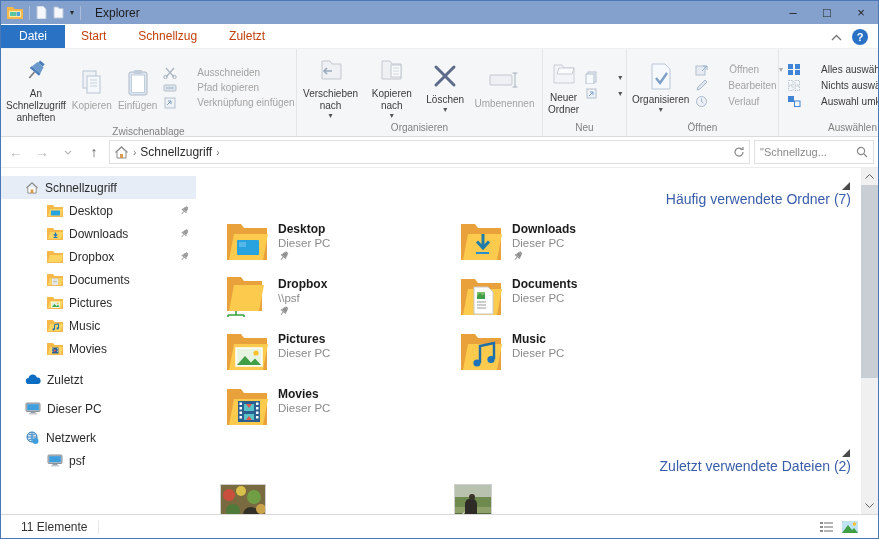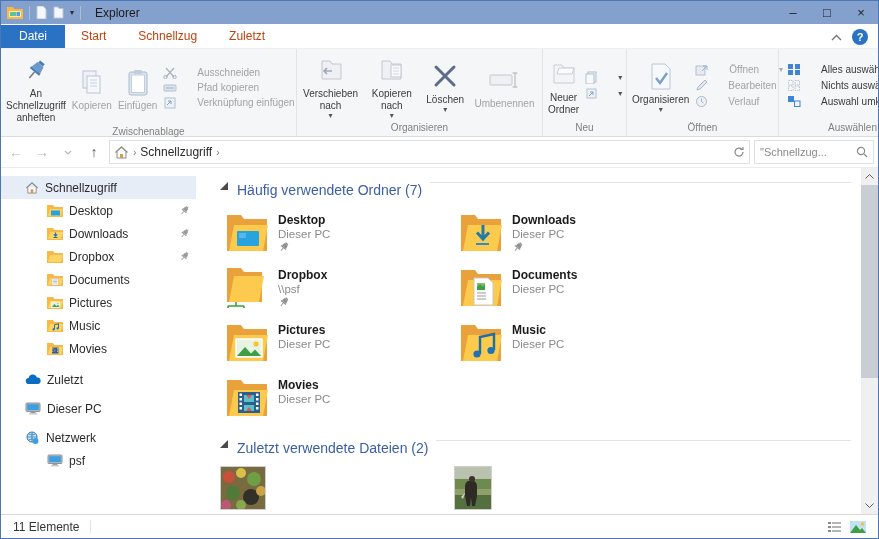--- a/index.html
+++ b/index.html
@@ -46,38 +46,38 @@
   .crumb-label{ color:#2b2b2b; font-size:12px; }
   .searchbox{ width:120px; height:24px; border:1px solid #e0e0e0; display:flex; align-items:center; padding:0 5px; gap:4px; }
   .search-text{ flex:1; color:#8a8a8a; font-size:11px; overflow:hidden; white-space:nowrap; }
   
   .main{ flex:1; display:flex; min-height:0; }
   .sidebar{ width:195px; flex:none; padding-top:8px; overflow:hidden; }
   .srow{ height:23px; display:flex; align-items:center; gap:6px; padding-right:6px; font-size:12px; color:#2b2b2b;}
   .srow.selected{ background:#e6edf7; }
   .srow .spin{ margin-left:auto; }
   .content{ flex:1; position:relative; padding:14px 10px 0 24px; overflow:hidden; }
-  .sec-head{ display:flex; align-items:flex-start; gap:8px; margin-bottom:10px; }
+  .sec-head{ display:flex; align-items:flex-end; gap:0; margin-bottom:10px;flex-direction:column; }
   .sec-title{ color:#3a5da8; font-size:14px; white-space:nowrap; }
   .sec-rule{ flex:1; height:1px; background:#e4e4e4; }
   .tiles{ display:grid; grid-template-columns:234px 234px; row-gap:2px; margin-bottom:14px; }
   .tile{ display:flex; gap:8px; padding:3px 4px; height:53px; }
   .tile-text{ display:flex; flex-direction:column; gap:1px; padding-top:2px; }
   .tile-name{ color:#1b1b1b; font-size:12px; font-weight:bold; }
   .tile-loc{ color:#8a8a8a; font-size:11.5px; }
   .files{ display:grid; grid-template-columns:234px 234px; }
   .file-tile{ display:flex; flex-direction:column; gap:3px; }
   .thumb{ width:46px; height:44px; border:1px solid #cfcfcf; }
   
   .scrollbar{ width:17px; flex:none; background:#f0f0f0; display:flex; flex-direction:column; align-items:center; }
   .sb-arrow{ height:17px; display:flex; align-items:center; justify-content:center; width:100%; color:#606060;}
   .sb-track{ flex:1; width:100%; position:relative; }
   .sb-thumb{ position:absolute; top:0; left:0; right:0; height:62%; background:#c9cdd4; }
   
-  .statusbar{ height:24px; border-top:1px solid #d9d9d9; display:flex; align-items:center; padding:0 12px; flex:none; background:#fff;}
+  .statusbar{ height:24px; border-top:1px solid #d9d9d9; display:flex; align-items:center; padding:0 20px; flex:none; background:#fff;}
   .status-left{ font-size:12px; color:#333; padding-right:10px; border-right:1px solid #e7e7e7; }
   .status-right{ margin-left:auto; display:flex; gap:8px; align-items:center; }
   svg{ display:block; }
 </style>
 </head>
 <body>
 
 <div class="window">
 
   <div class="titlebar">

